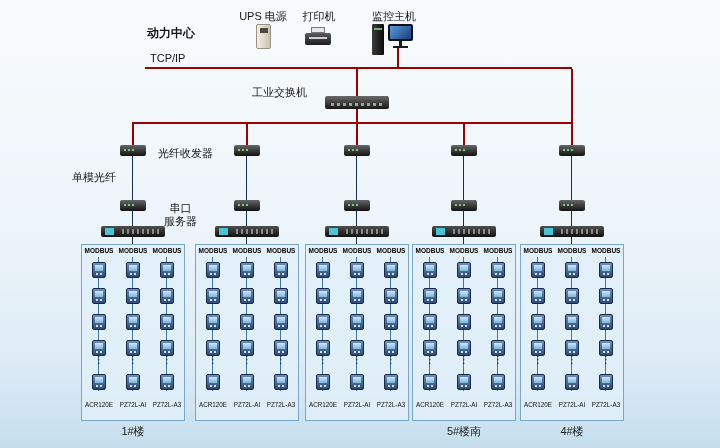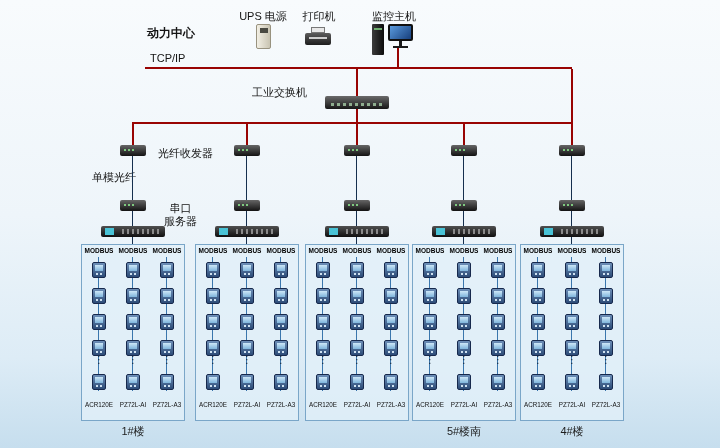--- a/index.html
+++ b/index.html
@@ -100,21 +100,21 @@
   <div class="hline" style="left:145px;top:67px;width:427px"></div>
   <div class="vline" style="left:571px;top:69px;height:54px"></div>
 
   <div class="vline" style="left:356px;top:69px;height:27px"></div>
   <div class="label" style="left:252px;top:85px">工业交换机</div>
   <div class="switch"></div>
   <div class="vline" style="left:356px;top:109px;height:14px"></div>
   <div class="hline" style="left:132px;top:122px;width:441px"></div>
 
   <div class="label" style="left:158px;top:146px">光纤收发器</div>
-  <div class="label" style="left:92px;top:170px">单模光纤</div>
+  <div class="label" style="left:72px;top:170px">单模光纤</div>
   <div class="label" style="left:164px;top:202px;text-align:center;line-height:13px">
     <span style="display:block">串口</span>
     <span style="display:block">服务器</span>
   </div>
 
   <div id="groups">
       <div class="group" style="left: 81px;">
     <div class="vline g-drop"></div>
     <div class="transceiver t1"></div>
     <div class="vline dark f1"></div>

